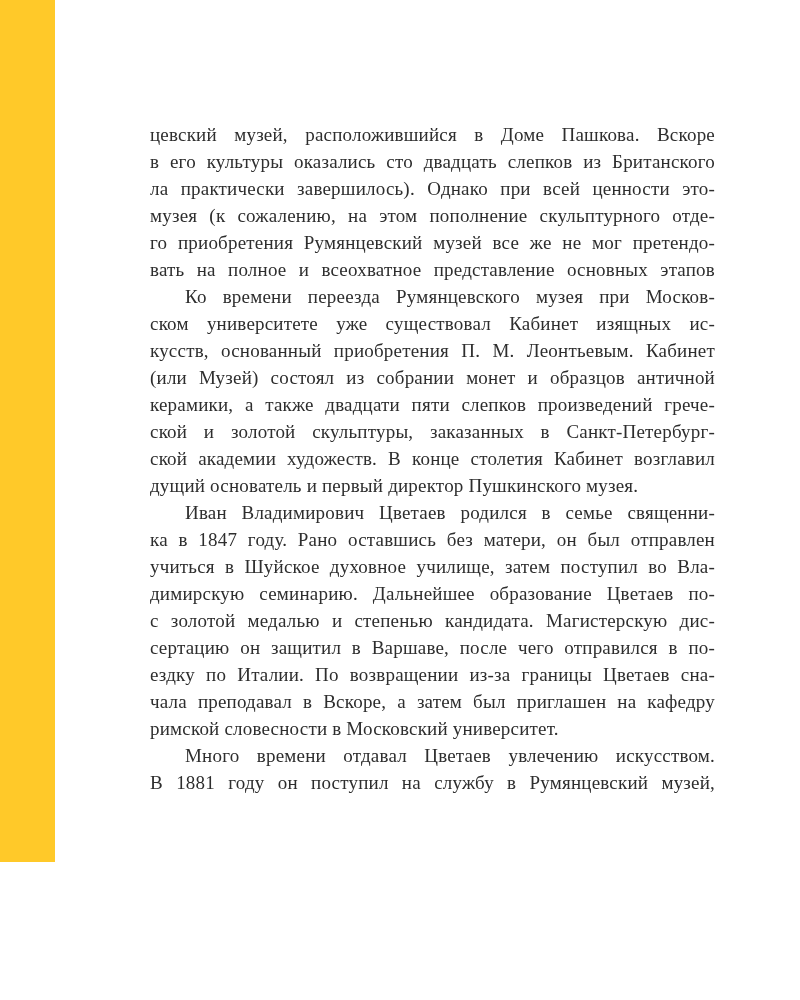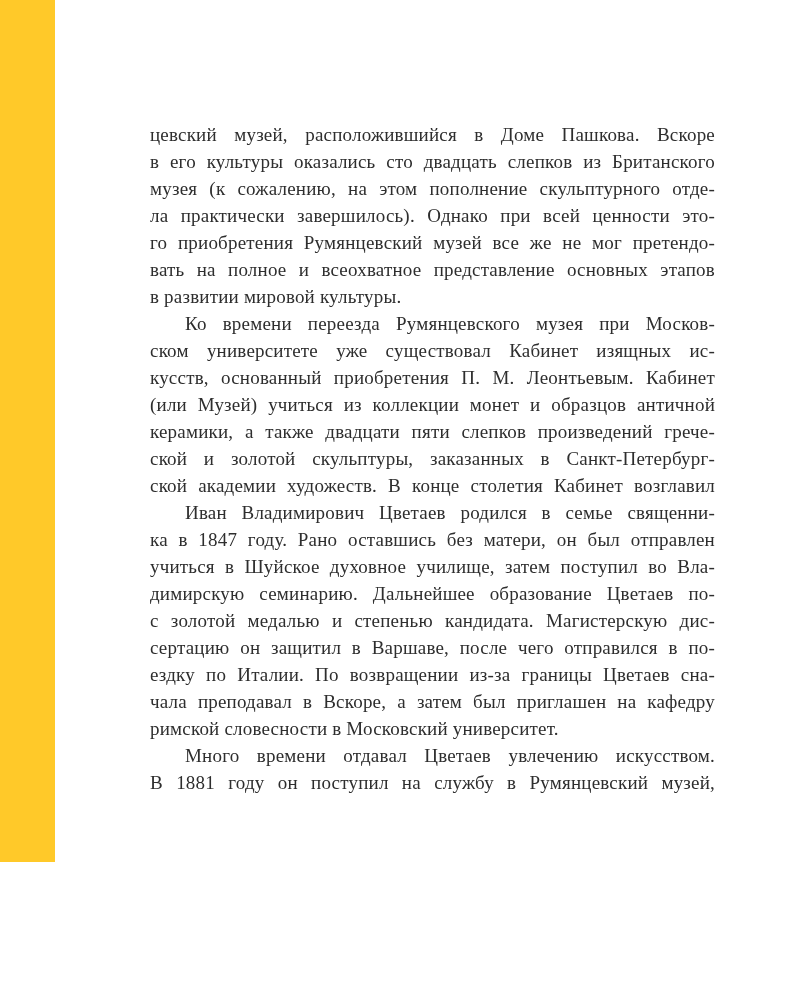--- a/index.html
+++ b/index.html
@@ -77,34 +77,34 @@
 </head>
 <body>
 
 <div class="page">
   <div class="stripe"></div>
 
   <div class="text-column">
       <div class="para">
         <div class="line justified-line">цевский музей, расположившийся в Доме Пашкова. Вскоре</div>
         <div class="line justified-line">в его культуры оказались сто двадцать слепков из Британского</div>
+        <div class="line justified-line">ла практически завершилось). Однако при всей ценности это-</div>
         <div class="line justified-line">музея (к сожалению, на этом пополнение скульптурного отде-</div>
-        <div class="line justified-line">ла практически завершилось). Однако при всей ценности это-</div>
         <div class="line justified-line">го приобретения Румянцевский музей все же не мог претендо-</div>
         <div class="line justified-line">вать на полное и всеохватное представление основных этапов</div>
-        <div class="line justified-line lastline">в развитии мировой культуры.</div>
       </div>
       <div class="para">
         <div class="line justified-line indent">Ко времени переезда Румянцевского музея при Москов-</div>
         <div class="line justified-line">ском университете уже существовал Кабинет изящных ис-</div>
         <div class="line justified-line">кусств, основанный приобретения П. М. Леонтьевым. Кабинет</div>
-        <div class="line justified-line">(или Музей) учиться из коллекции монет и образцов античной</div>
+        <div class="line justified-line">(или Музей) состоял из собрании монет и образцов античной</div>
         <div class="line justified-line">керамики, а также двадцати пяти слепков произведений грече-</div>
         <div class="line justified-line">ской и золотой скульптуры, заказанных в Санкт-Петербург-</div>
         <div class="line justified-line">ской академии художеств. В конце столетия Кабинет возглавил</div>
+        <div class="line justified-line lastline">дущий основатель и первый директор Пушкинского музея.</div>
       </div>
       <div class="para">
         <div class="line justified-line indent">Иван Владимирович Цветаев родился в семье священни-</div>
         <div class="line justified-line">ка в 1847 году. Рано оставшись без матери, он был отправлен</div>
         <div class="line justified-line">учиться в Шуйское духовное училище, затем поступил во Вла-</div>
         <div class="line justified-line">димирскую семинарию. Дальнейшее образование Цветаев по-</div>
         <div class="line justified-line">с золотой медалью и степенью кандидата. Магистерскую дис-</div>
         <div class="line justified-line">сертацию он защитил в Варшаве, после чего отправился в по-</div>
         <div class="line justified-line">ездку по Италии. По возвращении из-за границы Цветаев сна-</div>
         <div class="line justified-line">чала преподавал в Вскоре, а затем был приглашен на кафедру</div>

